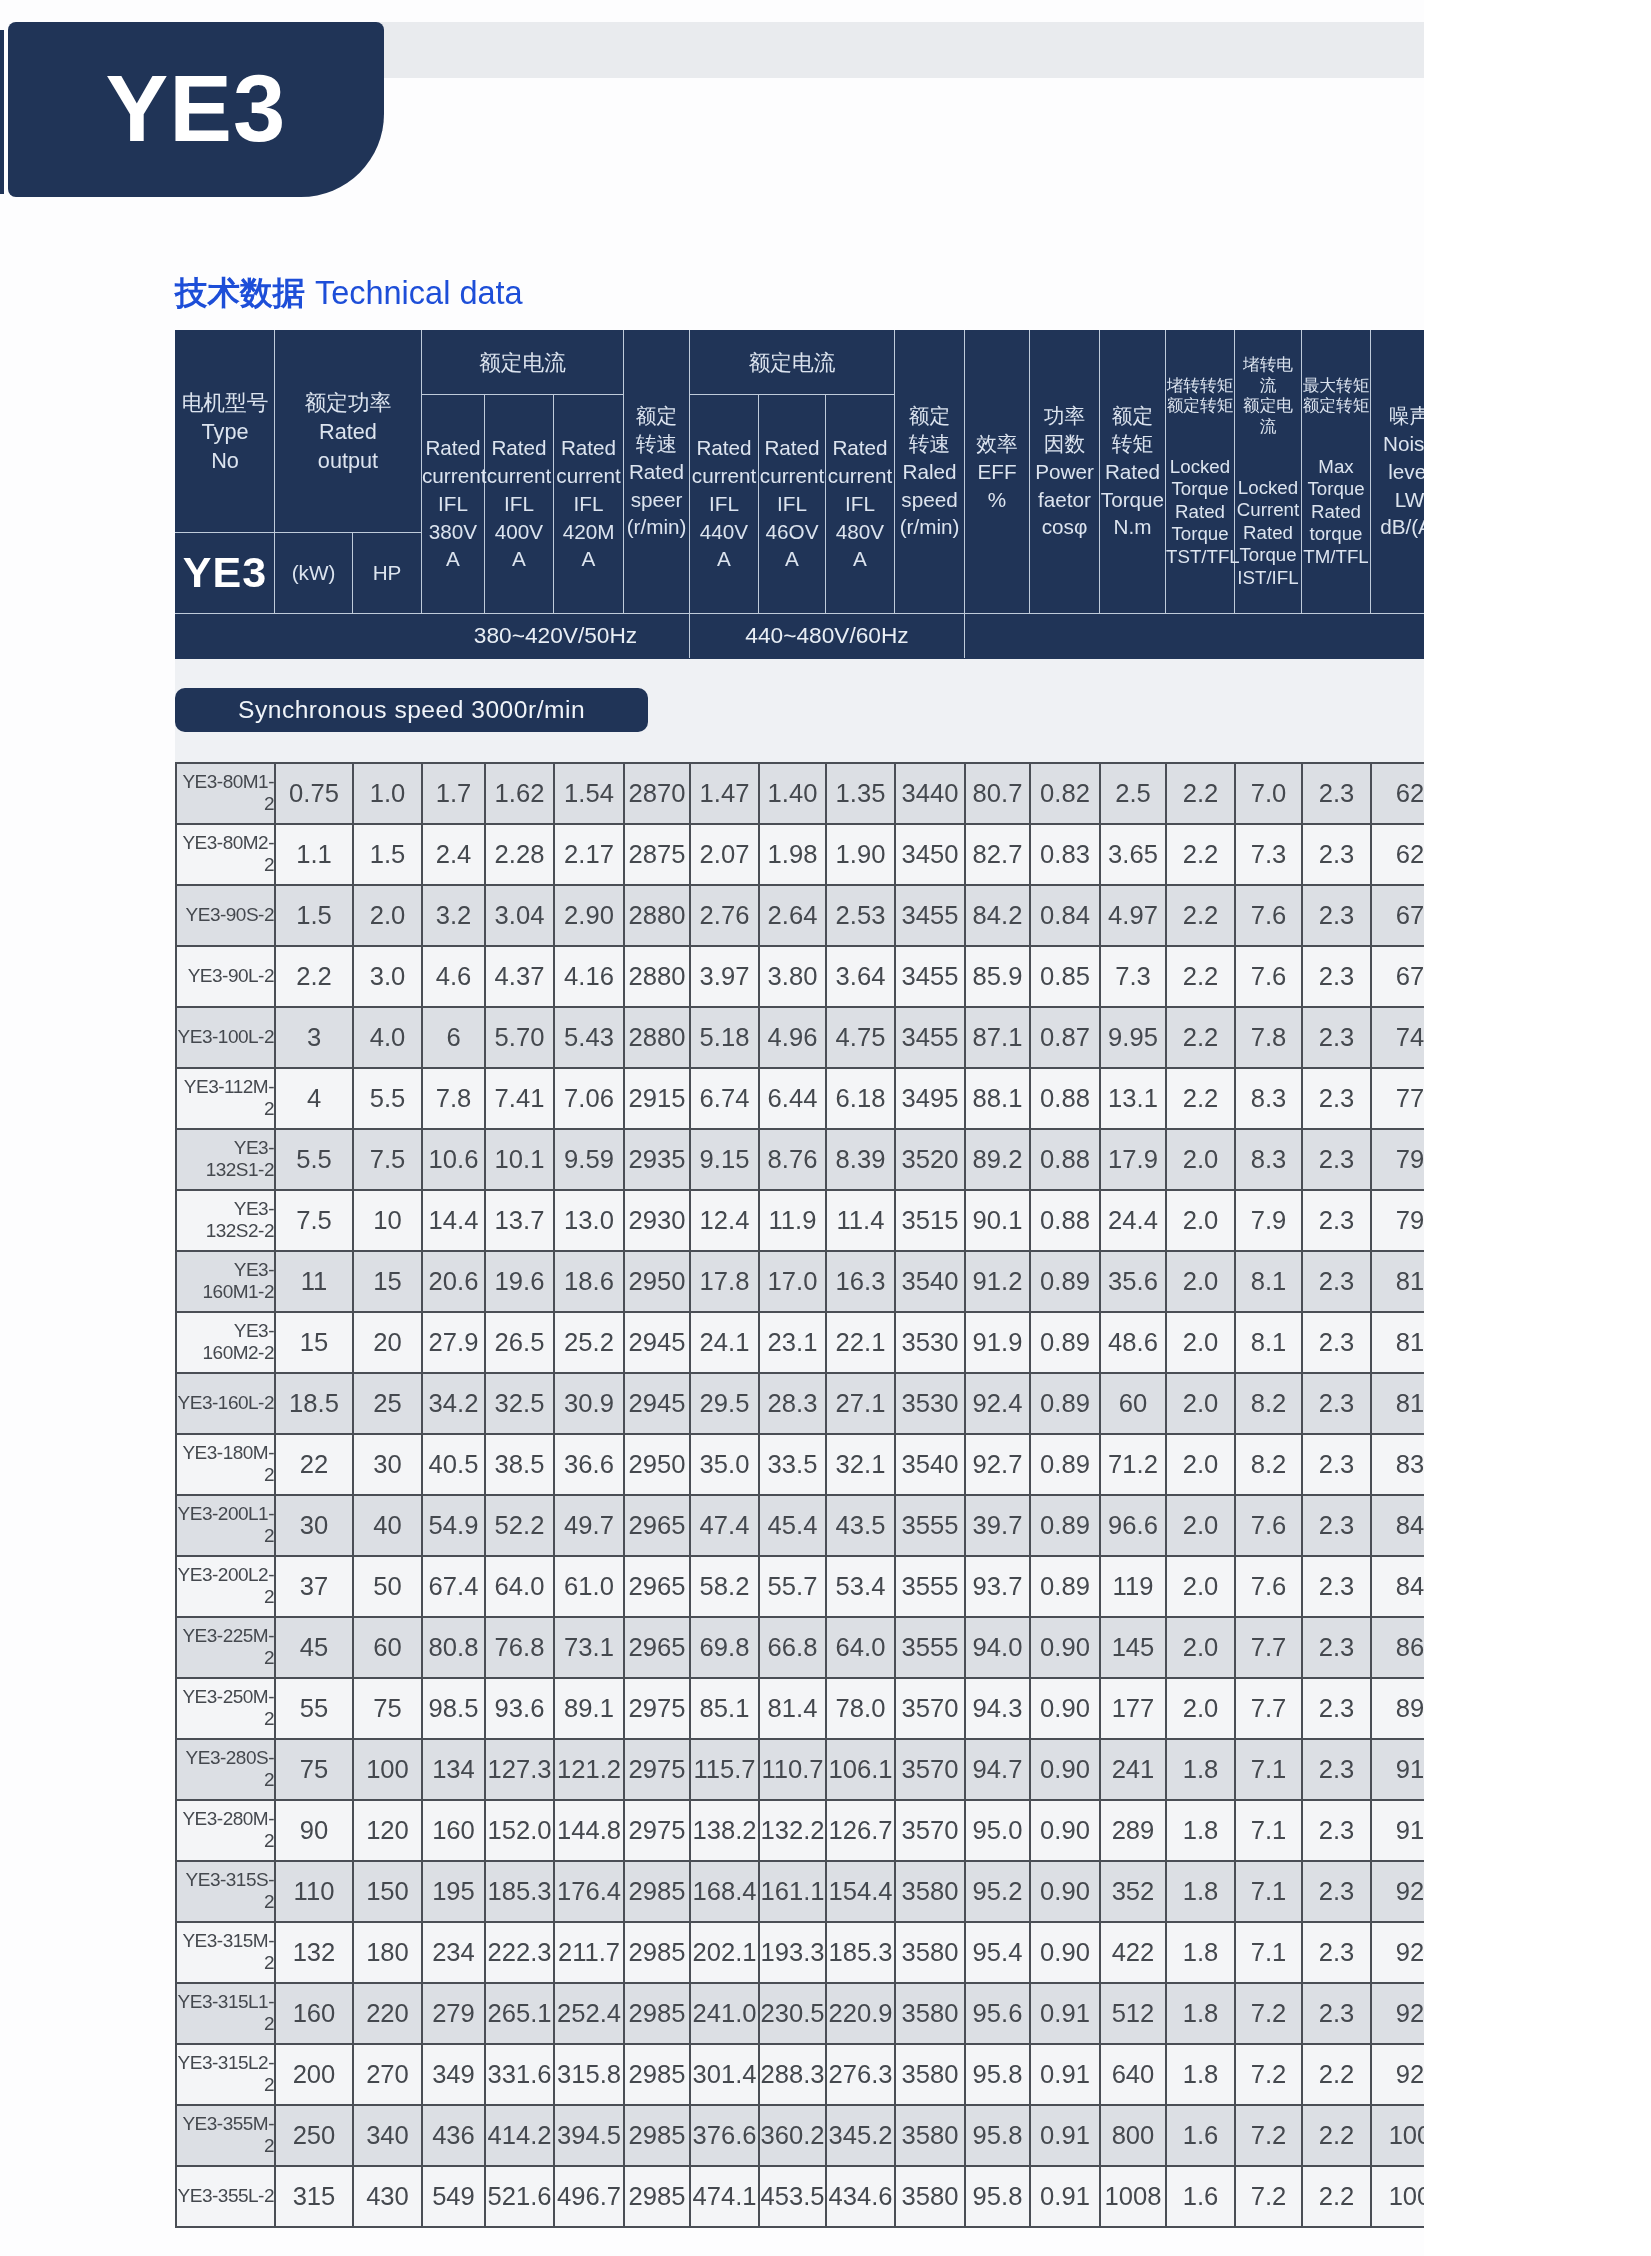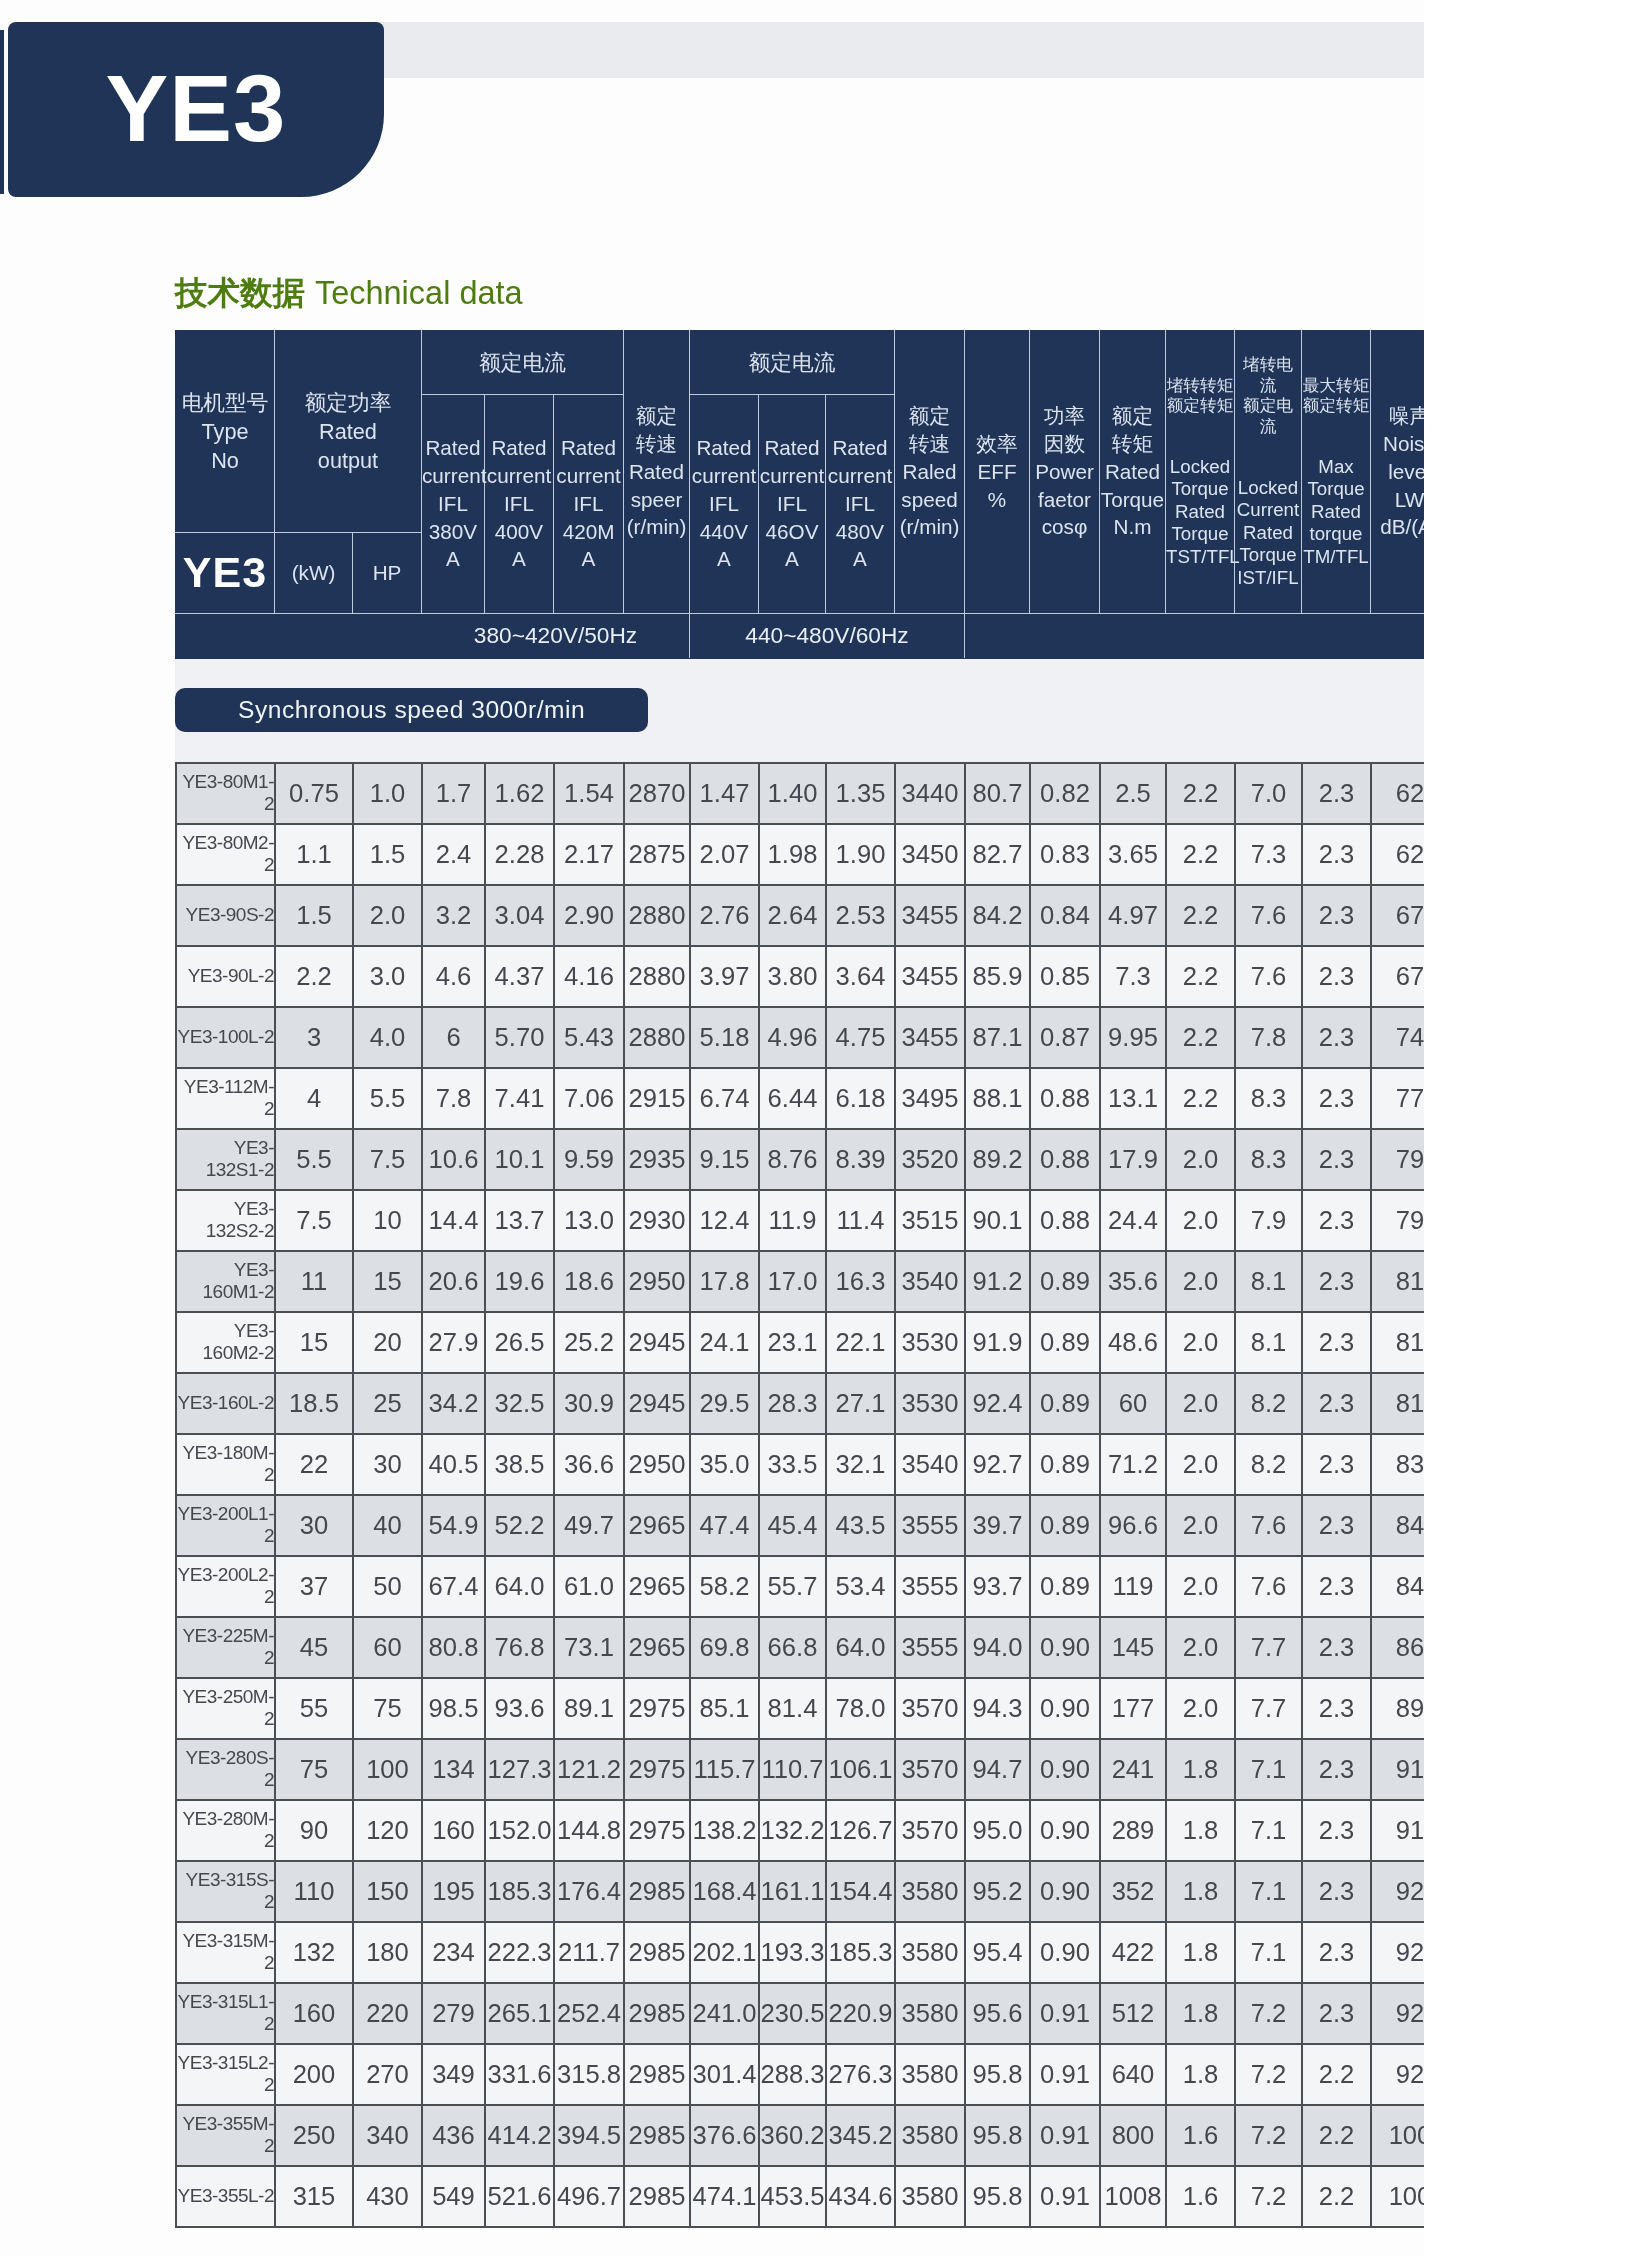--- a/index.html
+++ b/index.html
@@ -10,21 +10,21 @@
   
   .top-band{position:absolute;left:296px;top:21.7px;width:1356px;height:56px;background:#e9ebee;}
   .edge-sliver{position:absolute;left:0;top:29.6px;width:3.9px;height:164px;background:#203457;}
   .brand-badge{
     position:absolute;left:7.9px;top:21.7px;width:376px;height:175px;background:#203457;
     border-radius:7.9px 7.9px 83px 7.9px;display:flex;align-items:center;justify-content:center;z-index:2;
   }
   .brand-badge .txt{color:#ffffff;font-weight:bold;font-size:94px;letter-spacing:1px;}
 
   
-  .title{position:absolute;left:175px;top:272px;font-size:32.5px;color:#4d7c0f;white-space:nowrap;}
+  .title{position:absolute;left:175px;top:272px;font-size:32.5px;color:#1d4ed8;white-space:nowrap;}
   .title .zh{font-weight:bold;}
   .title .en{font-weight:normal;margin-left:9.9px;}
 
   
   .content{position:absolute;left:175px;top:330px;width:1348px;}
   table{border-collapse:collapse;table-layout:fixed;width:1348px;}
 
   
   .hdr th{
     background:#203457;color:#dce4ef;font-weight:normal;text-align:center;vertical-align:middle;

